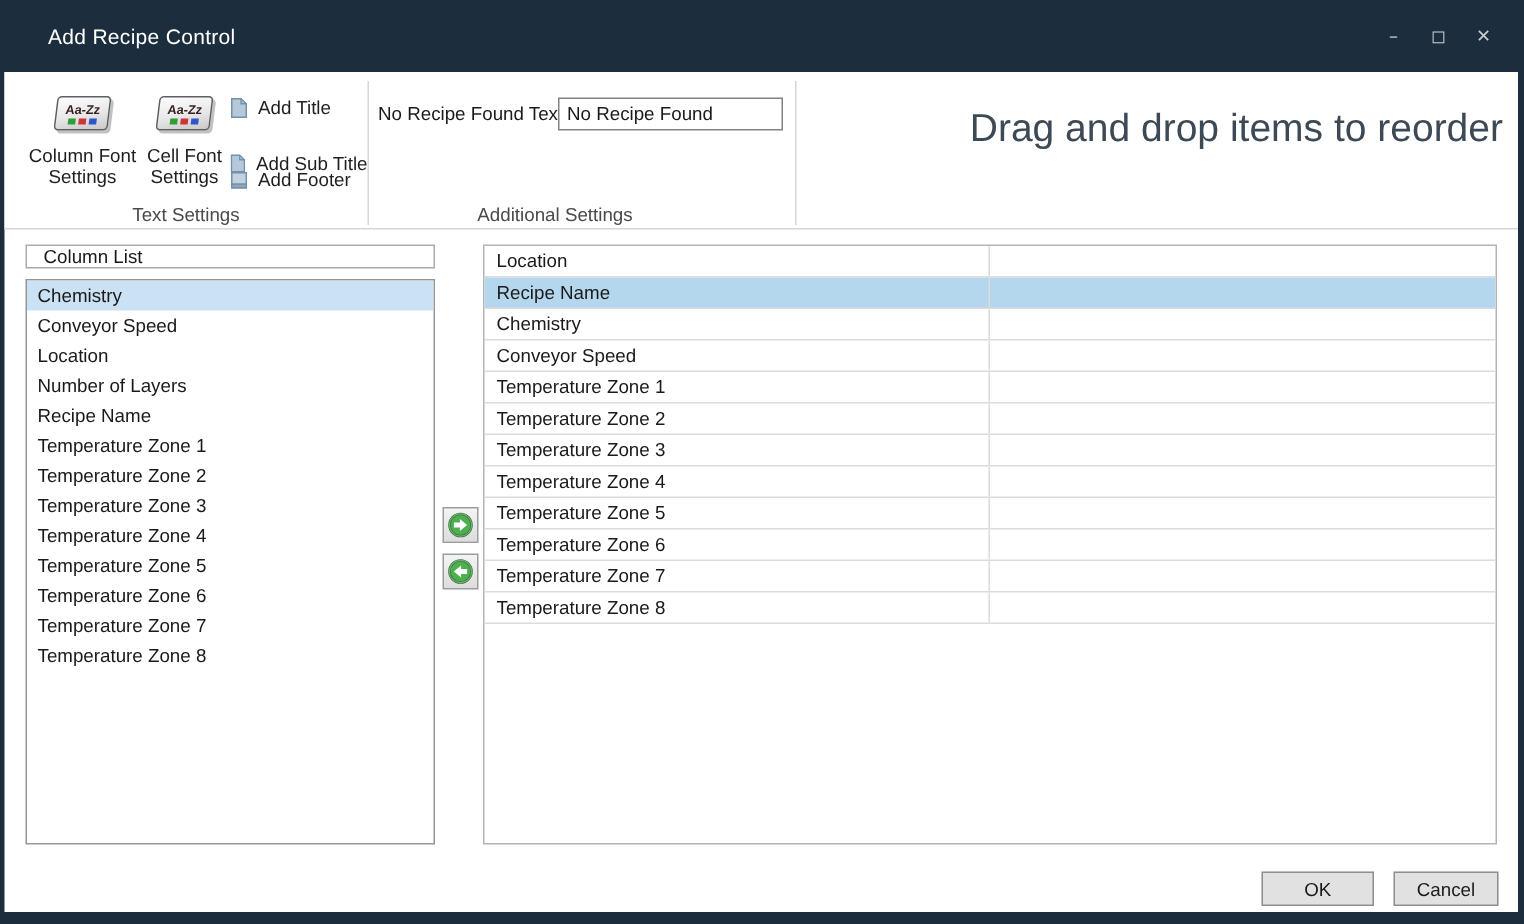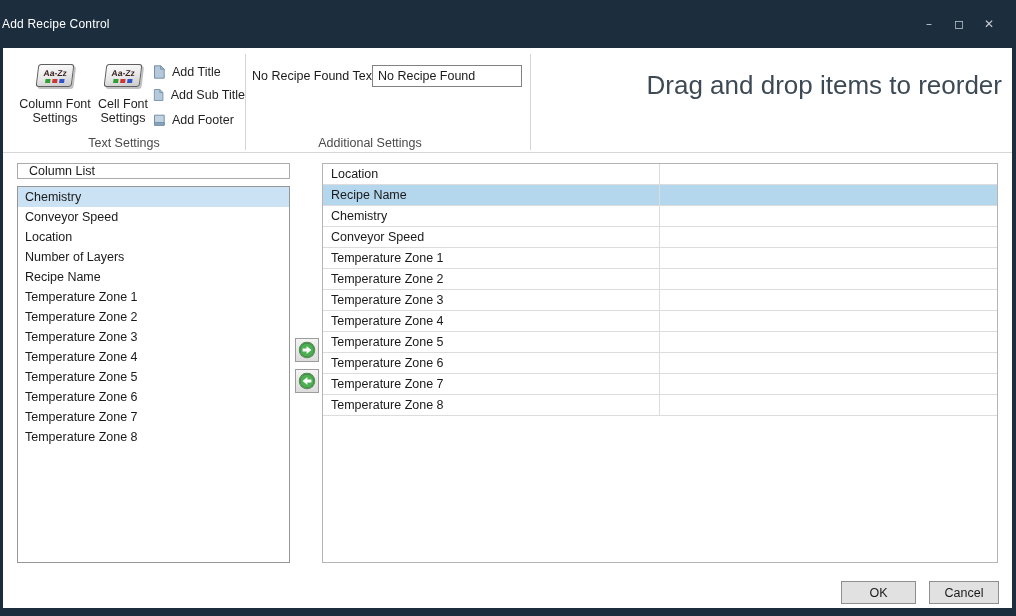--- a/index.html
+++ b/index.html
@@ -8,23 +8,23 @@
     position: relative;
     background: var(--titlebar, #1c2e3e);
     font-family: "Liberation Sans", sans-serif;
     color: #1a1a1a;
     overflow: hidden;
   }
 
   
   .titlebar { position: absolute; top: 0; left: 0; right: 0; height: 48px; }
   .title-text {
-    position: absolute; left: 2px; top: 0; height: 48px;
+    position: absolute; left: 32px; top: 0; height: 48px;
     display: flex; align-items: center;
-    font-size: 12px; color: #ffffff; letter-spacing: .2px;
+    font-size: 14px; color: #ffffff; letter-spacing: .2px;
   }
   .win-controls {
     position: absolute; right: 16px; top: 0; height: 48px;
     display: flex; align-items: center; gap: 8px;
   }
   .win-btn {
     width: 22px; height: 22px; display: flex; align-items: center; justify-content: center;
     color: #c6ccd1; font-size: 12px; cursor: default; background: transparent; border: none;
     font-family: "DejaVu Sans", sans-serif;
   }
@@ -69,21 +69,21 @@
   .font-icon-dots i { display: block; width: 5px; height: 4px; }
   .dot-green { background: #2f9e33; } .dot-red { background: #d03434; } .dot-blue { background: #2f55c9; }
 
   .small-btn {
     position: absolute; left: 150px; width: 92px; height: 18px;
     display: flex; align-items: flex-start; gap: 7px;
     background: transparent; border: none; cursor: default;
     font-size: 12.5px; color: #1f1f1f; white-space: nowrap;
     font-family: "Liberation Sans", sans-serif;
   }
-  .sb-1 { top: 17px; } .sb-2 { top: 40px; } .sb-3 { top: 65px; }
+  .sb-1 { top: 17px; } .sb-2 { top: 54px; } .sb-3 { top: 65px; }
 
   .group-label {
     position: absolute; top: 88px; text-align: center;
     font-size: 12.5px; color: #4a4a4a;
   }
   .gl-text { left: 0; width: 242px; }
   .gl-add  { left: 225px; width: 284px; }
 
   .field-label {
     position: absolute; left: 249px; top: 17px; height: 22px;

